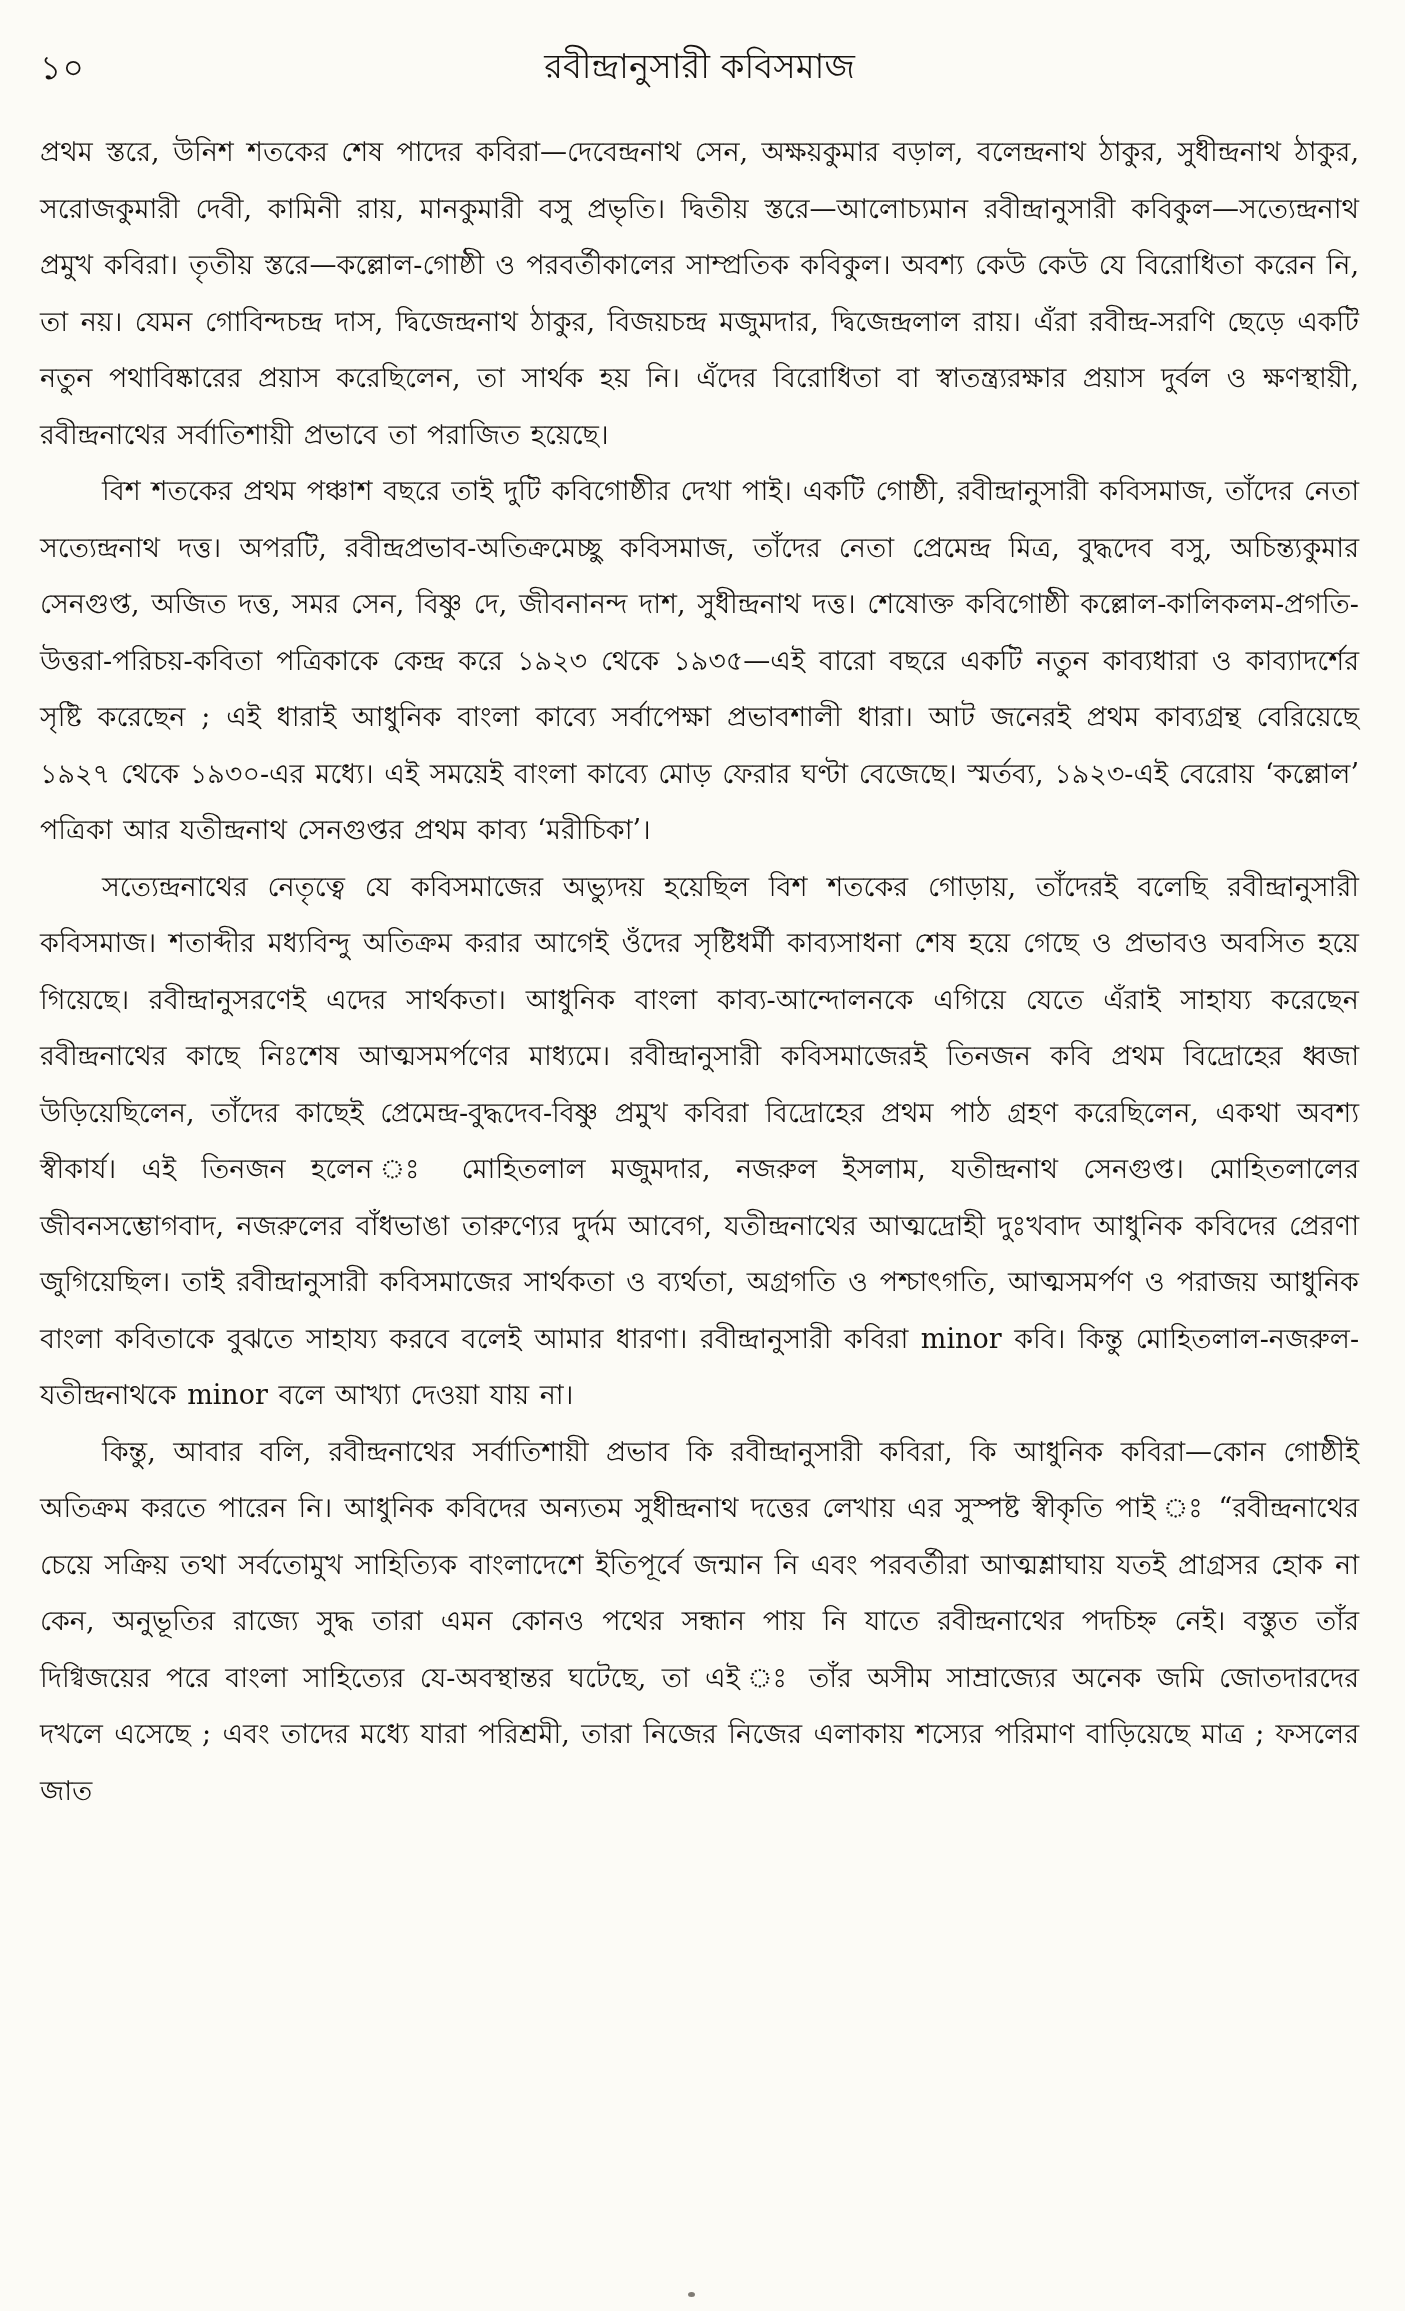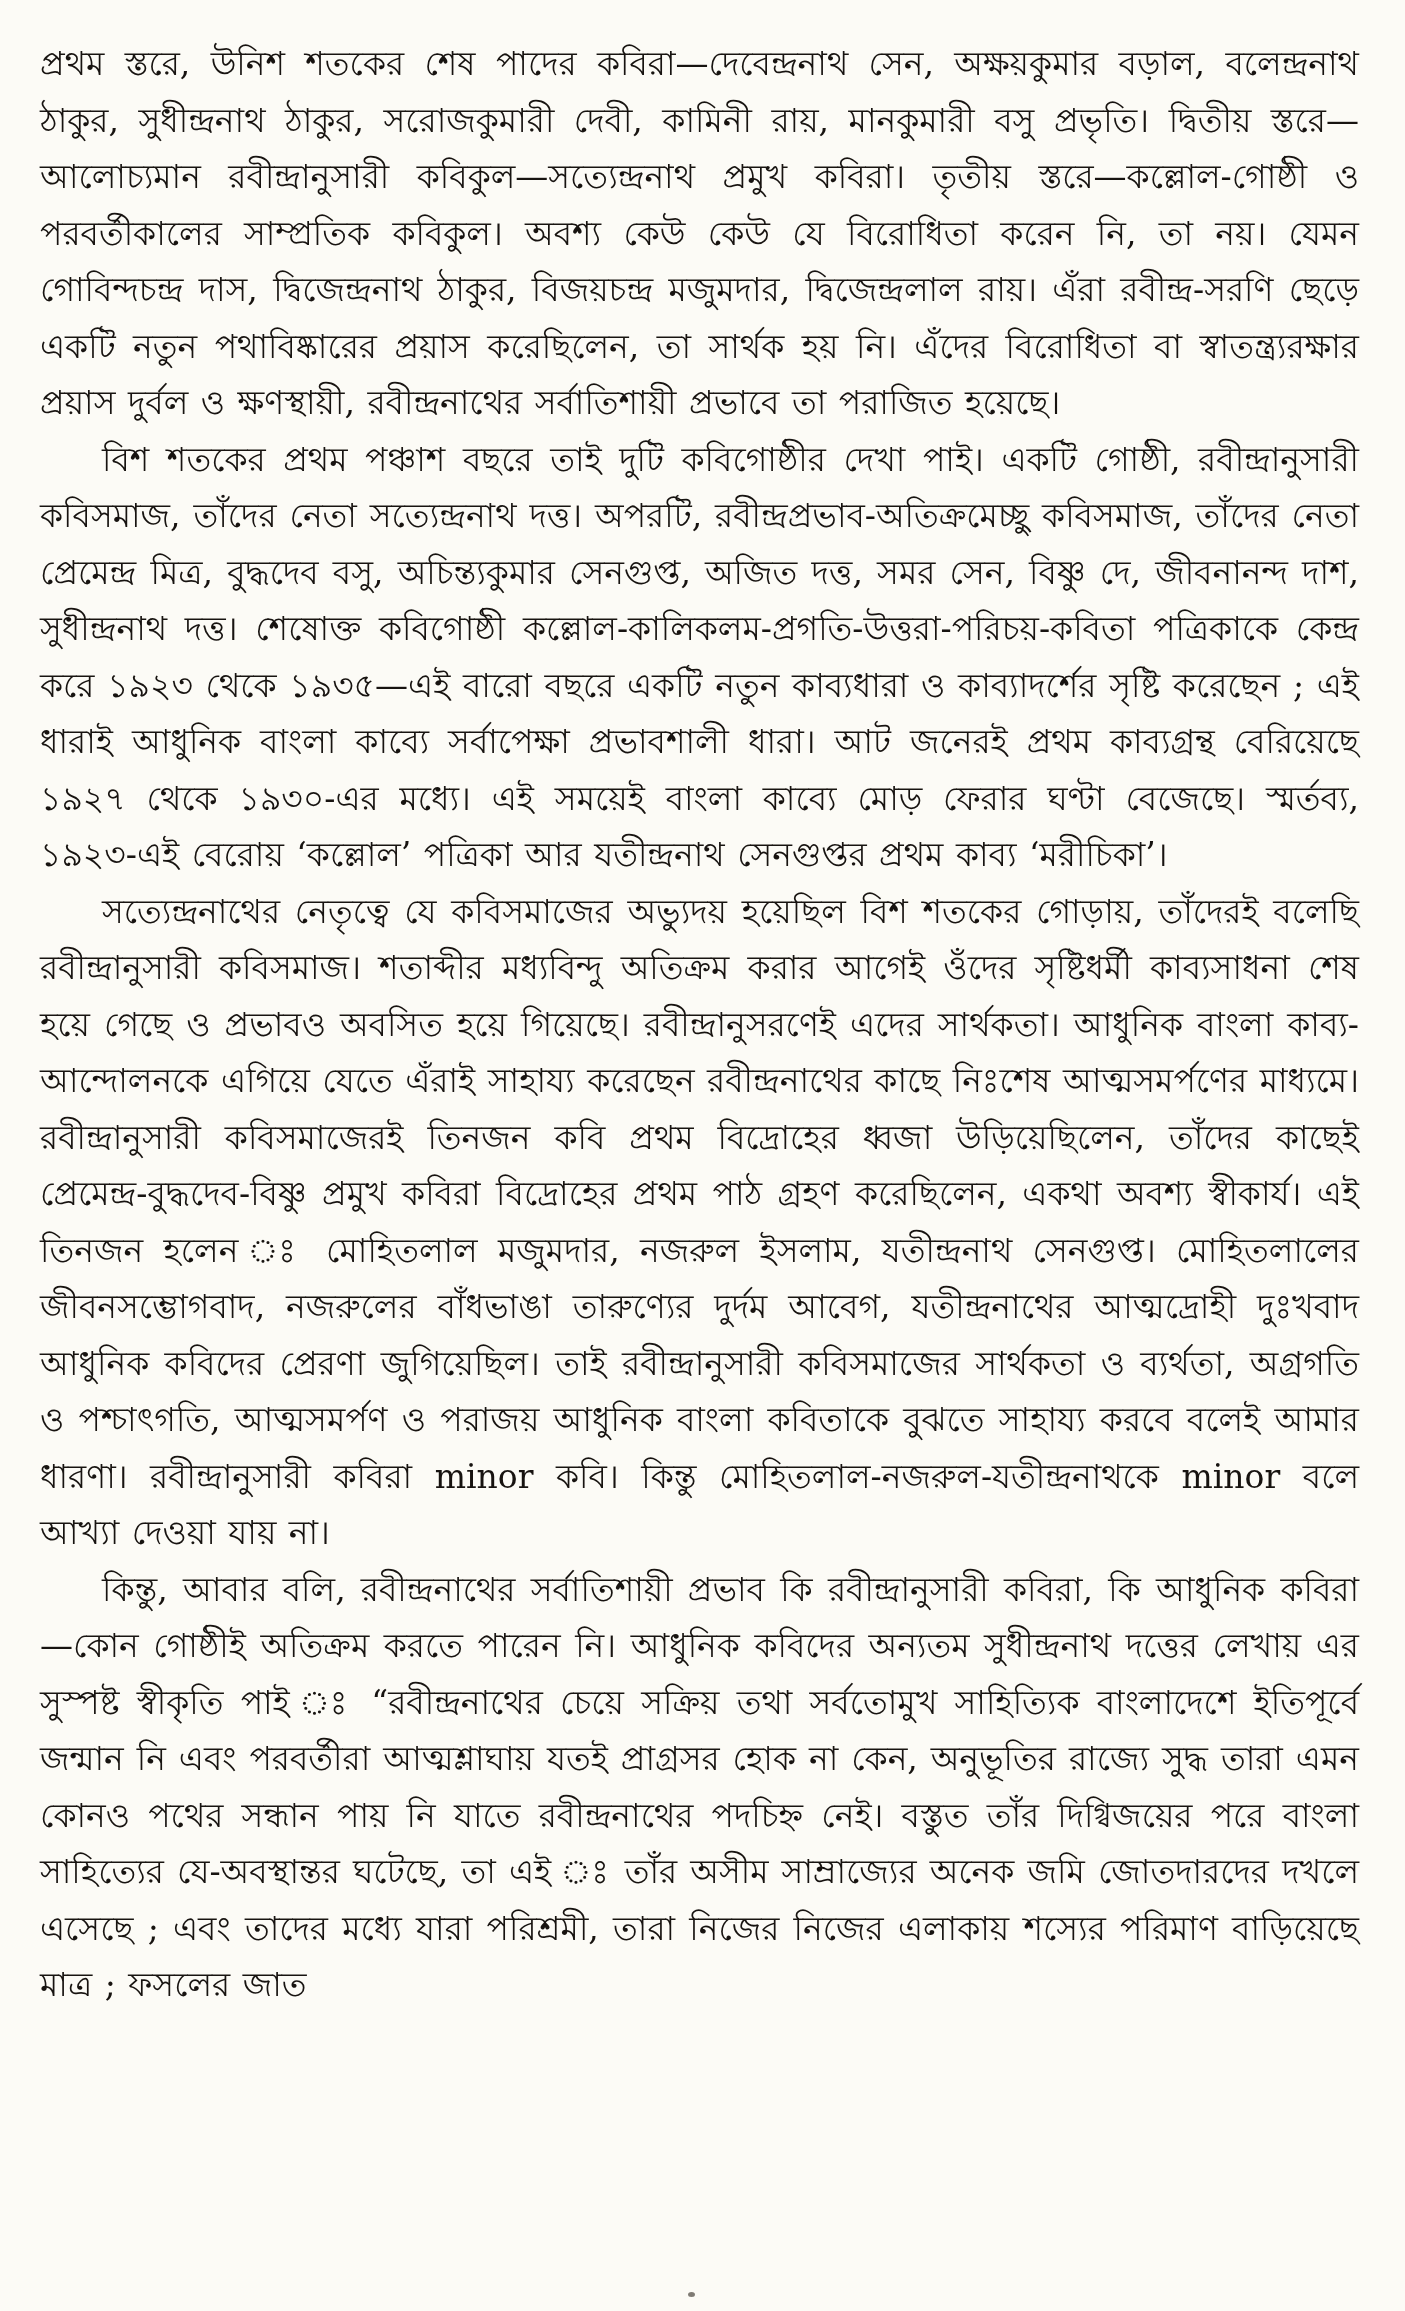--- a/index.html
+++ b/index.html
@@ -34,21 +34,21 @@
   .running-title {
     position: absolute;
     left: 0;
     right: 0;
     top: 4px;
     text-align: center;
     font-size: 34px;
   }
   .body-text p {
     margin: 0;
-    font-size: 33px;
+    font-size: 27px;
     line-height: 56.5px;
     text-align: justify;
     word-spacing: 2px;
   }
   .body-text p.indent {
     text-indent: 62px;
   }
   .scan-artifact-dot {
     position: absolute;
     bottom: 14px;
@@ -58,20 +58,24 @@
     background: #4a443d;
     border-radius: 50%;
     opacity: 0.7;
   }
 </style>
 </head>
 <body>
 
 <div class="scan-page">
 
+  <div class="page-header">
+    <span class="page-number">১০</span>
+    <span class="running-title">রবীন্দ্রানুসারী কবিসমাজ</span>
+  </div>
 
   <div class="body-text">
     <p>প্রথম স্তরে, উনিশ শতকের শেষ পাদের কবিরা—দেবেন্দ্রনাথ সেন, অক্ষয়কুমার বড়াল, বলেন্দ্রনাথ ঠাকুর, সুধীন্দ্রনাথ ঠাকুর, সরোজকুমারী দেবী, কামিনী রায়, মানকুমারী বসু প্রভৃতি। দ্বিতীয় স্তরে—আলোচ্যমান রবীন্দ্রানুসারী কবিকুল—সত্যেন্দ্রনাথ প্রমুখ কবিরা। তৃতীয় স্তরে—কল্লোল-গোষ্ঠী ও পরবর্তীকালের সাম্প্রতিক কবিকুল। অবশ্য কেউ কেউ যে বিরোধিতা করেন নি, তা নয়। যেমন গোবিন্দচন্দ্র দাস, দ্বিজেন্দ্রনাথ ঠাকুর, বিজয়চন্দ্র মজুমদার, দ্বিজেন্দ্রলাল রায়। এঁরা রবীন্দ্র-সরণি ছেড়ে একটি নতুন পথাবিষ্কারের প্রয়াস করেছিলেন, তা সার্থক হয় নি। এঁদের বিরোধিতা বা স্বাতন্ত্র্যরক্ষার প্রয়াস দুর্বল ও ক্ষণস্থায়ী, রবীন্দ্রনাথের সর্বাতিশায়ী প্রভাবে তা পরাজিত হয়েছে।</p>
     <p class="indent">বিশ শতকের প্রথম পঞ্চাশ বছরে তাই দুটি কবিগোষ্ঠীর দেখা পাই। একটি গোষ্ঠী, রবীন্দ্রানুসারী কবিসমাজ, তাঁদের নেতা সত্যেন্দ্রনাথ দত্ত। অপরটি, রবীন্দ্রপ্রভাব-অতিক্রমেচ্ছু কবিসমাজ, তাঁদের নেতা প্রেমেন্দ্র মিত্র, বুদ্ধদেব বসু, অচিন্ত্যকুমার সেনগুপ্ত, অজিত দত্ত, সমর সেন, বিষ্ণু দে, জীবনানন্দ দাশ, সুধীন্দ্রনাথ দত্ত। শেষোক্ত কবিগোষ্ঠী কল্লোল-কালিকলম-প্রগতি-উত্তরা-পরিচয়-কবিতা পত্রিকাকে কেন্দ্র করে ১৯২৩ থেকে ১৯৩৫—এই বারো বছরে একটি নতুন কাব্যধারা ও কাব্যাদর্শের সৃষ্টি করেছেন ; এই ধারাই আধুনিক বাংলা কাব্যে সর্বাপেক্ষা প্রভাবশালী ধারা। আট জনেরই প্রথম কাব্যগ্রন্থ বেরিয়েছে ১৯২৭ থেকে ১৯৩০-এর মধ্যে। এই সময়েই বাংলা কাব্যে মোড় ফেরার ঘণ্টা বেজেছে। স্মর্তব্য, ১৯২৩-এই বেরোয় ‘কল্লোল’ পত্রিকা আর যতীন্দ্রনাথ সেনগুপ্তর প্রথম কাব্য ‘মরীচিকা’।</p>
     <p class="indent">সত্যেন্দ্রনাথের নেতৃত্বে যে কবিসমাজের অভ্যুদয় হয়েছিল বিশ শতকের গোড়ায়, তাঁদেরই বলেছি রবীন্দ্রানুসারী কবিসমাজ। শতাব্দীর মধ্যবিন্দু অতিক্রম করার আগেই ওঁদের সৃষ্টিধর্মী কাব্যসাধনা শেষ হয়ে গেছে ও প্রভাবও অবসিত হয়ে গিয়েছে। রবীন্দ্রানুসরণেই এদের সার্থকতা। আধুনিক বাংলা কাব্য-আন্দোলনকে এগিয়ে যেতে এঁরাই সাহায্য করেছেন রবীন্দ্রনাথের কাছে নিঃশেষ আত্মসমর্পণের মাধ্যমে। রবীন্দ্রানুসারী কবিসমাজেরই তিনজন কবি প্রথম বিদ্রোহের ধ্বজা উড়িয়েছিলেন, তাঁদের কাছেই প্রেমেন্দ্র-বুদ্ধদেব-বিষ্ণু প্রমুখ কবিরা বিদ্রোহের প্রথম পাঠ গ্রহণ করেছিলেন, একথা অবশ্য স্বীকার্য। এই তিনজন হলেন ঃ মোহিতলাল মজুমদার, নজরুল ইসলাম, যতীন্দ্রনাথ সেনগুপ্ত। মোহিতলালের জীবনসম্ভোগবাদ, নজরুলের বাঁধভাঙা তারুণ্যের দুর্দম আবেগ, যতীন্দ্রনাথের আত্মদ্রোহী দুঃখবাদ আধুনিক কবিদের প্রেরণা জুগিয়েছিল। তাই রবীন্দ্রানুসারী কবিসমাজের সার্থকতা ও ব্যর্থতা, অগ্রগতি ও পশ্চাৎগতি, আত্মসমর্পণ ও পরাজয় আধুনিক বাংলা কবিতাকে বুঝতে সাহায্য করবে বলেই আমার ধারণা। রবীন্দ্রানুসারী কবিরা minor কবি। কিন্তু মোহিতলাল-নজরুল-যতীন্দ্রনাথকে minor বলে আখ্যা দেওয়া যায় না।</p>
     <p class="indent">কিন্তু, আবার বলি, রবীন্দ্রনাথের সর্বাতিশায়ী প্রভাব কি রবীন্দ্রানুসারী কবিরা, কি আধুনিক কবিরা—কোন গোষ্ঠীই অতিক্রম করতে পারেন নি। আধুনিক কবিদের অন্যতম সুধীন্দ্রনাথ দত্তের লেখায় এর সুস্পষ্ট স্বীকৃতি পাই ঃ “রবীন্দ্রনাথের চেয়ে সক্রিয় তথা সর্বতোমুখ সাহিত্যিক বাংলাদেশে ইতিপূর্বে জন্মান নি এবং পরবর্তীরা আত্মশ্লাঘায় যতই প্রাগ্রসর হোক না কেন, অনুভূতির রাজ্যে সুদ্ধ তারা এমন কোনও পথের সন্ধান পায় নি যাতে রবীন্দ্রনাথের পদচিহ্ন নেই। বস্তুত তাঁর দিগ্বিজয়ের পরে বাংলা সাহিত্যের যে-অবস্থান্তর ঘটেছে, তা এই ঃ তাঁর অসীম সাম্রাজ্যের অনেক জমি জোতদারদের দখলে এসেছে ; এবং তাদের মধ্যে যারা পরিশ্রমী, তারা নিজের নিজের এলাকায় শস্যের পরিমাণ বাড়িয়েছে মাত্র ; ফসলের জাত</p>
   </div>
 
   <span class="scan-artifact-dot"></span>
 

